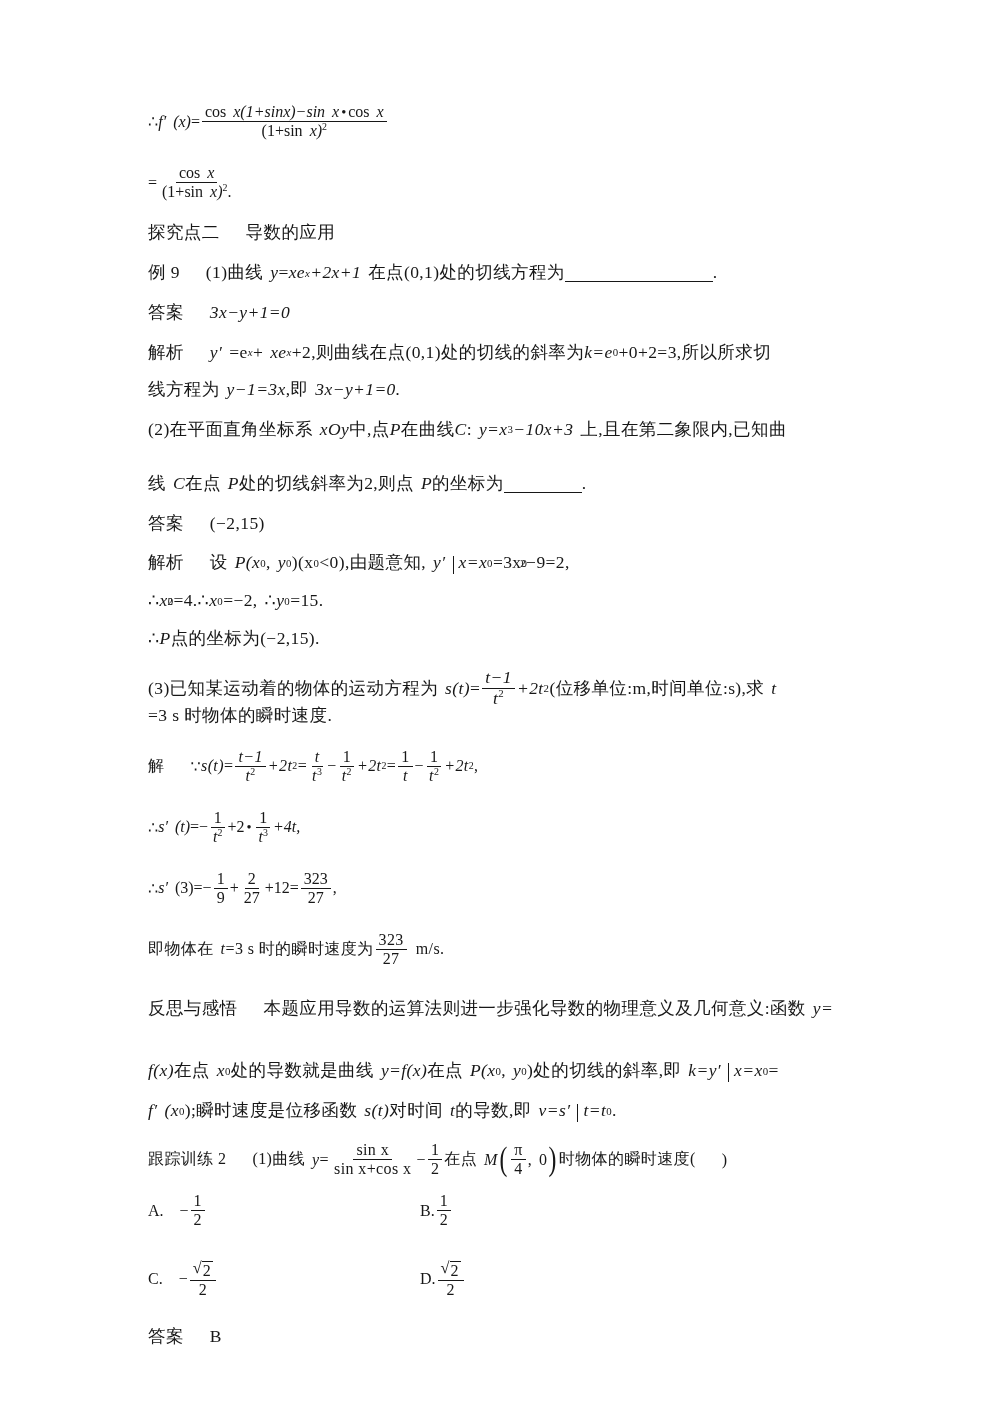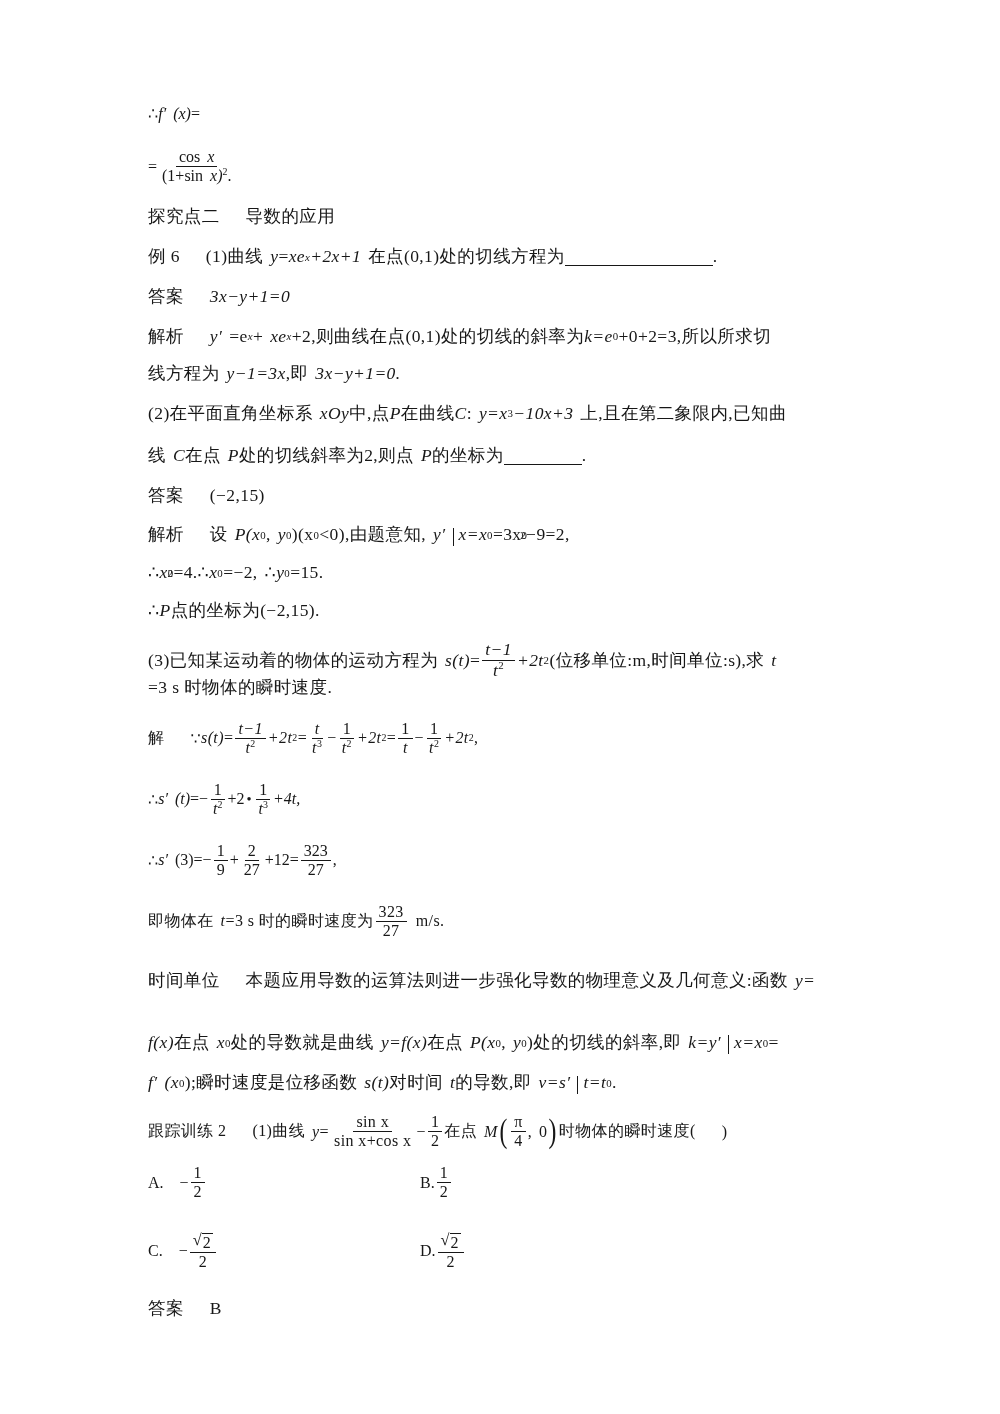--- a/index.html
+++ b/index.html
@@ -56,38 +56,46 @@
 <div class="page">
 <div class="body-col">
 
   <div class="blk mathline" style="margin-bottom:26px;">
     <span class="mr">∴</span>
     <span class="mi">f</span>
         <span class="mi">′</span>
     <span class="sp"></span>
     <span class="mi">(x)</span>
     <span class="mr">=</span>
+    <span class="frac">
+      <span class="num">
+        <span class="mr">cos</span><span class="sp"></span><span class="mi">x(1+sin</span><span class="mi">x)−sin</span><span class="sp"></span><span class="mi">x</span><span class="dot">•</span><span class="mr">cos</span><span class="sp"></span><span class="mi">x</span>
+      </span>
+      <span class="den">
+        <span class="mr">(1+sin</span><span class="sp"></span><span class="mi">x)</span><sup class="exr">2</sup>
+      </span>
+    </span>
   </div>
 
   <div class="blk mathline" style="margin-bottom:24px;">
     <span class="mr">=</span>
     <span class="frac">
       <span class="num"><span class="mr">cos</span><span class="sp"></span><span class="mi">x</span></span>
       <span class="den"><span class="mr">(1+sin</span><span class="sp"></span><span class="mi">x)</span><sup class="exr">2</sup><span class="mr">.</span></span>
     </span>
   </div>
 
   <div class="blk line cn" style="margin-bottom:22px;">
     <span>探究点二</span>
         <span class="sp3"></span>
         <span>导数的应用</span>
   </div>
 
   <div class="blk line cn" style="margin-bottom:22px;">
-    <span>例 6</span>
+    <span>例 9</span>
         <span class="sp3"></span>
     <span>(1)曲线</span>
         <span class="sp"></span>
     <span class="mi">y</span>
         <span class="mr">=</span>
         <span class="mi">xe</span>
         <sup class="ex">x</sup>
         <span class="mi">+2x+1</span>
     <span class="sp"></span>
         <span>在点(0,1)处的切线方程为</span>
@@ -125,21 +133,21 @@
       <span>线方程为</span>
           <span class="sp"></span>
           <span class="mi">y−1=3x</span>
           <span>,即</span>
           <span class="sp"></span>
           <span class="mi">3x−y+1=0.</span>
     </div>
   </div>
 
   <div class="blk" style="margin-bottom:22px;">
-    <div class="line cn" style="margin-bottom:24px;">
+    <div class="line cn" style="margin-bottom:36px;">
       <span>(2)在平面直角坐标系</span>
           <span class="sp"></span>
           <span class="mi">xOy</span>
           <span>中,点</span>
           <span class="mi">P</span>
           <span>在曲线</span>
           <span class="mi">C</span>
           <span>:</span>
           <span class="sp"></span>
           <span class="mi">y=x</span>
@@ -331,21 +339,21 @@
     <span class="frac">
           <span class="num"><span class="mr">323</span></span>
           <span class="den"><span class="mr">27</span></span>
         </span>
     <span class="sp"></span>
         <span class="mr">m/s.</span>
   </div>
 
   <div class="blk" style="margin-bottom:22px;">
     <div class="line cn" style="margin-bottom:22px;">
-      <span>时间单位</span>
+      <span>反思与感悟</span>
           <span class="sp3"></span>
           <span>本题应用导数的运算法则进一步强化导数的物理意义及几何意义:函数</span>
           <span class="sp"></span>
           <span class="mi">y=</span>
     </div>
     <div class="line cn" style="margin-bottom:22px;margin-top:44px;">
       <span class="mi">f(x)</span>
           <span>在点</span>
           <span class="sp"></span>
           <span class="mi">x</span>

